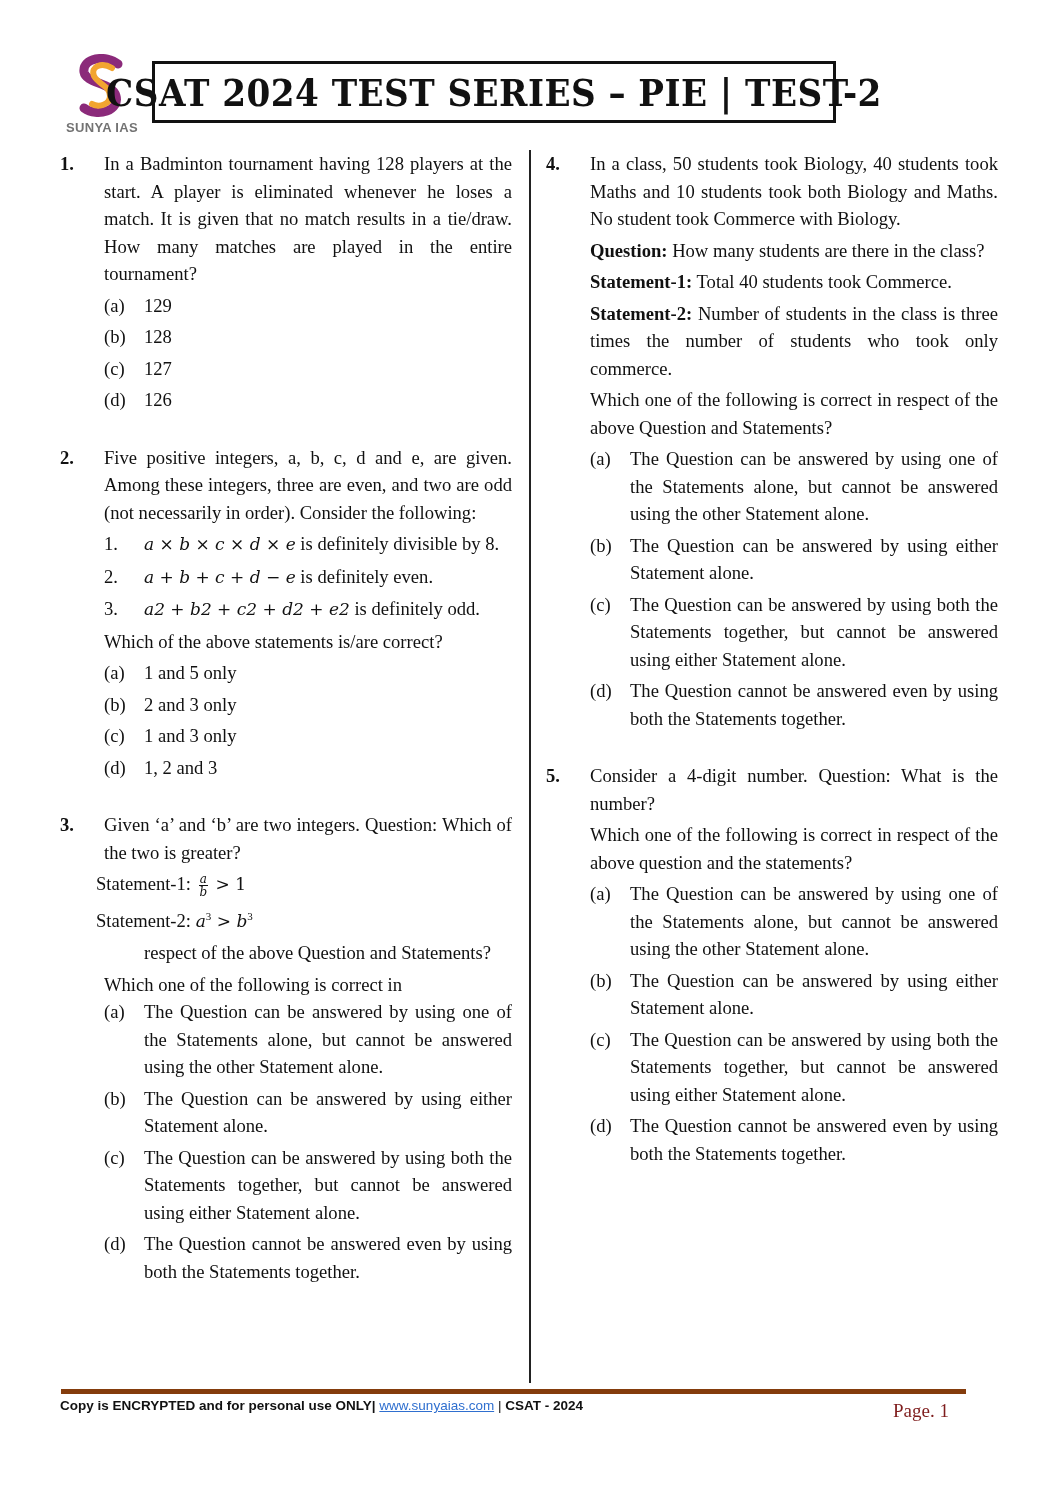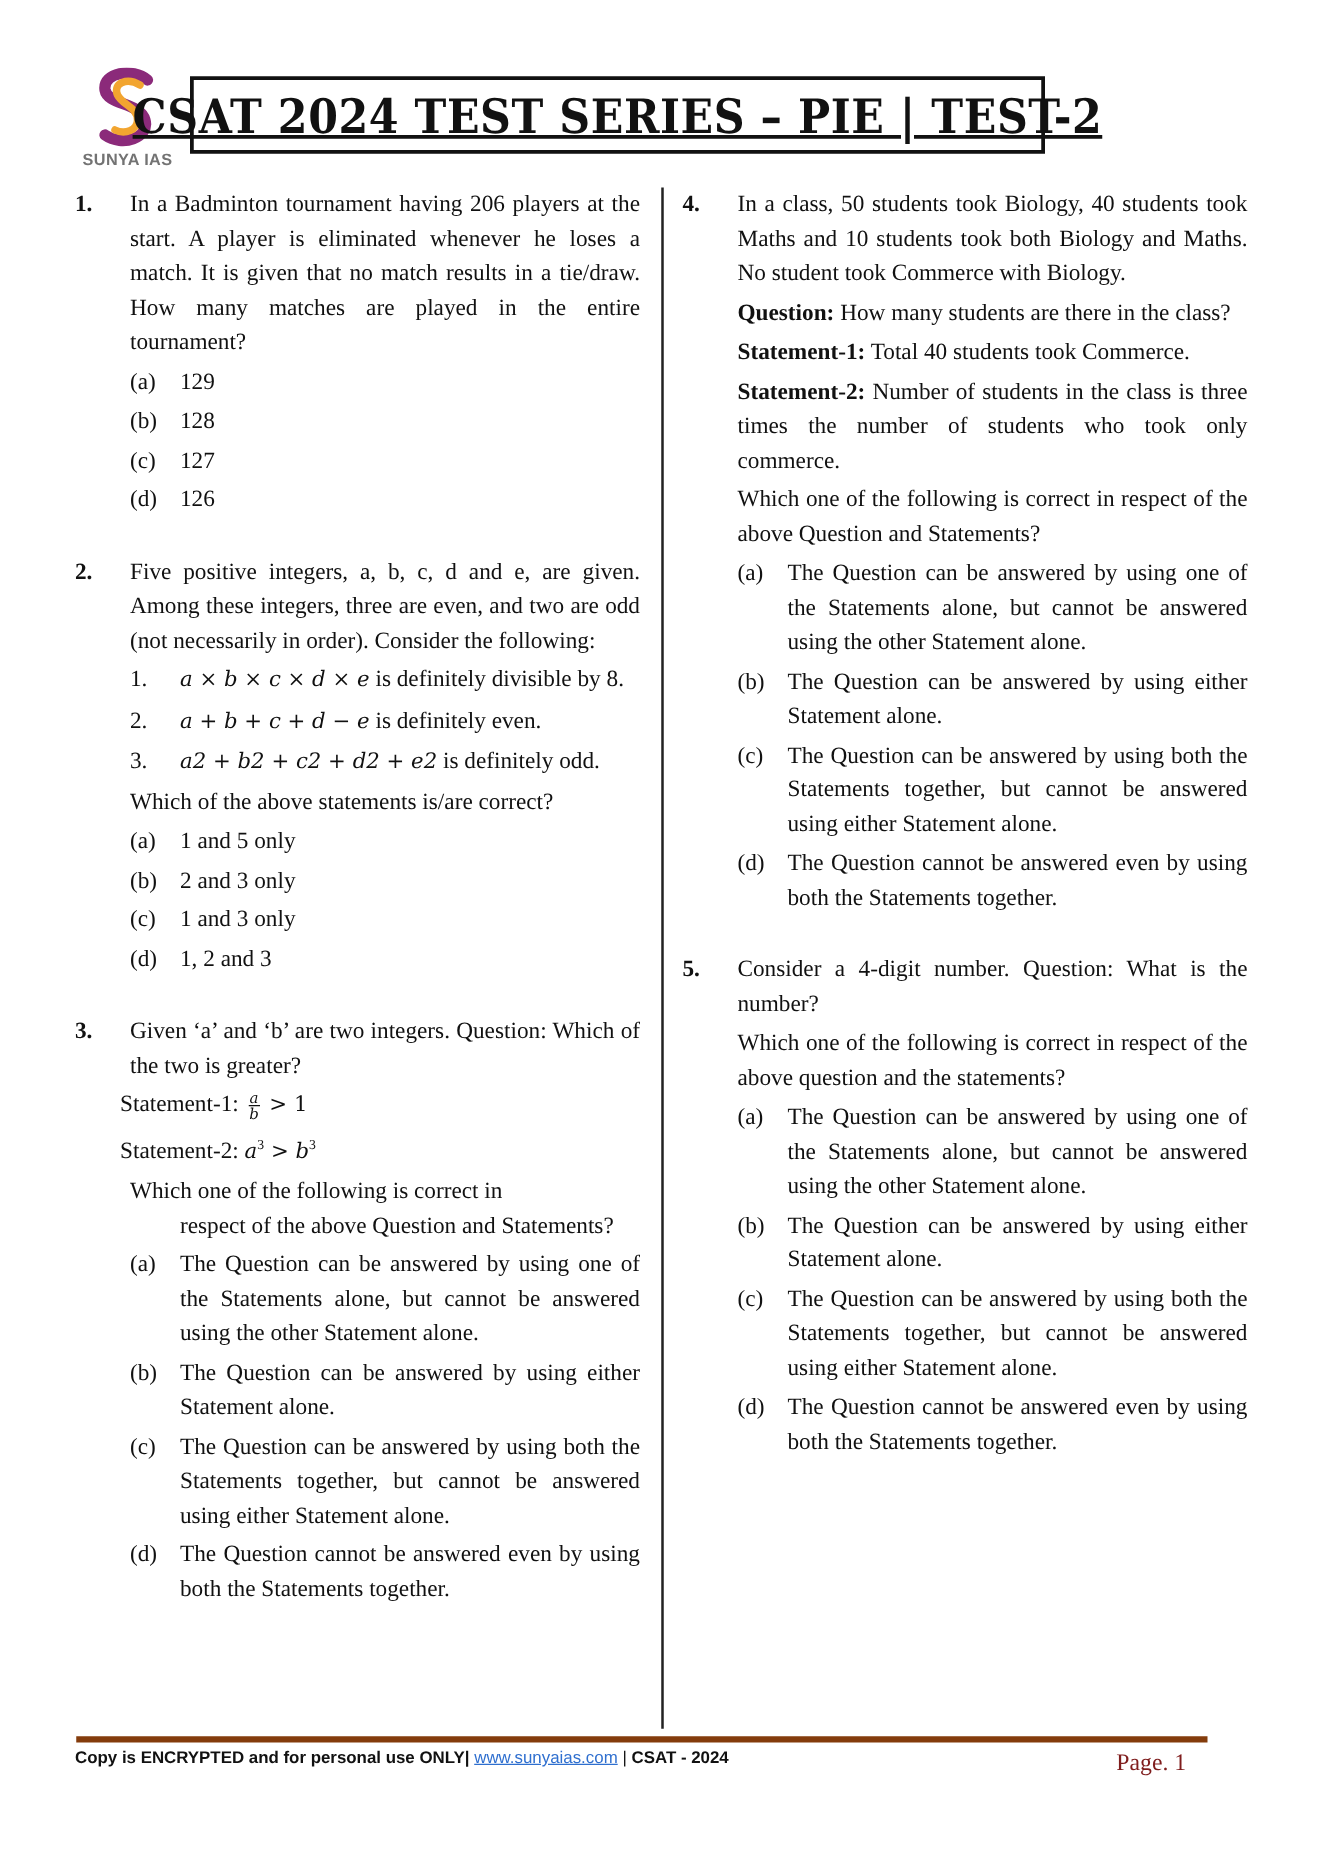--- a/index.html
+++ b/index.html
@@ -7,21 +7,21 @@
          font-family: "Liberation Serif", "DejaVu Serif", serif; color: #111; }
 
   
   .logo { position: absolute; left: 62px; top: 54px; width: 80px; height: 86px; }
   .logo svg { display: block; margin: 0 auto; }
   .logo-text { position: absolute; left: 0; right: 0; top: 66px; text-align: center;
                font-family: "Liberation Sans", "DejaVu Sans", sans-serif;
                font-size: 13px; font-weight: bold; color: #737373; letter-spacing: 0.3px; }
   .title-box { position: absolute; left: 152px; top: 61px; width: 684px; height: 62px;
                border: 3px solid #111; box-sizing: border-box;
-               display: flex; align-items: center; justify-content: center; text-decoration: underline; }
+               display: flex; align-items: center; justify-content: center; }
   .title-box span { font-family: "DejaVu Serif", "Liberation Serif", serif; font-weight: bold;
                     font-size: 38px; letter-spacing: 0.5px; transform: scaleX(0.9); display: inline-block;
                     white-space: nowrap; }
 
   
   .col { position: absolute; top: 150px; width: 452px; font-size: 18.6px; line-height: 27.5px; }
   .col.left { left: 60px; }
   .col.right { left: 546px; }
   .divider { position: absolute; left: 529px; top: 150px; width: 1.5px; height: 1233px; background: #222; }
 
@@ -63,21 +63,21 @@
 <div class="title-box">
   <span>CSAT 2024 TEST SERIES – PIE | TEST-2</span>
 </div>
 
 <div class="divider"></div>
 
 <div class="col left">
 
   <div class="q gap-after">
     <span class="qnum">1.</span>
-    <p class="p">In a Badminton tournament having 206 players at the start. A player is eliminated whenever he loses a match. It is given that no match results in a tie/draw. How many matches are played in the entire tournament?</p>
+    <p class="p">In a Badminton tournament having 128 players at the start. A player is eliminated whenever he loses a match. It is given that no match results in a tie/draw. How many matches are played in the entire tournament?</p>
     <div class="opt"><span class="lbl">(a)</span><span>129</span></div>
     <div class="opt"><span class="lbl">(b)</span><span>128</span></div>
     <div class="opt"><span class="lbl">(c)</span><span>127</span></div>
     <div class="opt"><span class="lbl">(d)</span><span>126</span></div>
   </div>
 
   <div class="q gap-after">
     <span class="qnum">2.</span>
     <p class="p">Five positive integers, a, b, c, d and e, are given. Among these integers, three are even, and two are odd (not necessarily in order). Consider the following:</p>
     <div class="stmt"><span class="lbl">1.</span><span class="math">a × b × c × d × e</span><span> is definitely divisible by 8.</span></div>
@@ -95,22 +95,22 @@
     <p class="p">Given ‘a’ and ‘b’ are two integers. Question: Which of the two is greater?</p>
     <p class="p s-outdent">
       <span>Statement-1:</span>
       <span class="frac"><span class="num">a</span><span class="den">b</span></span>
       <span class="math" style="font-style:normal">&gt; 1</span>
     </p>
     <p class="p s-outdent">
       <span>Statement-2:</span>
       <span class="math">a</span><sup>3</sup><span class="math" style="font-style:normal"> &gt; </span><span class="math">b</span><sup>3</sup>
     </p>
+    <p class="p" style="padding-left:40px">respect of the above Question and Statements?</p>
     <p class="p" style="margin-bottom:0">Which one of the following is correct in</p>
-    <p class="p" style="padding-left:40px">respect of the above Question and Statements?</p>
     <div class="opt"><span class="lbl">(a)</span><span>The Question can be answered by using one of the Statements alone, but cannot be answered using the other Statement alone.</span></div>
     <div class="opt"><span class="lbl">(b)</span><span>The Question can be answered by using either Statement alone.</span></div>
     <div class="opt"><span class="lbl">(c)</span><span>The Question can be answered by using both the Statements together, but cannot be answered using either Statement alone.</span></div>
     <div class="opt"><span class="lbl">(d)</span><span>The Question cannot be answered even by using both the Statements together.</span></div>
   </div>
 </div>
 
 <div class="col right">
 
   <div class="q gap-after">

